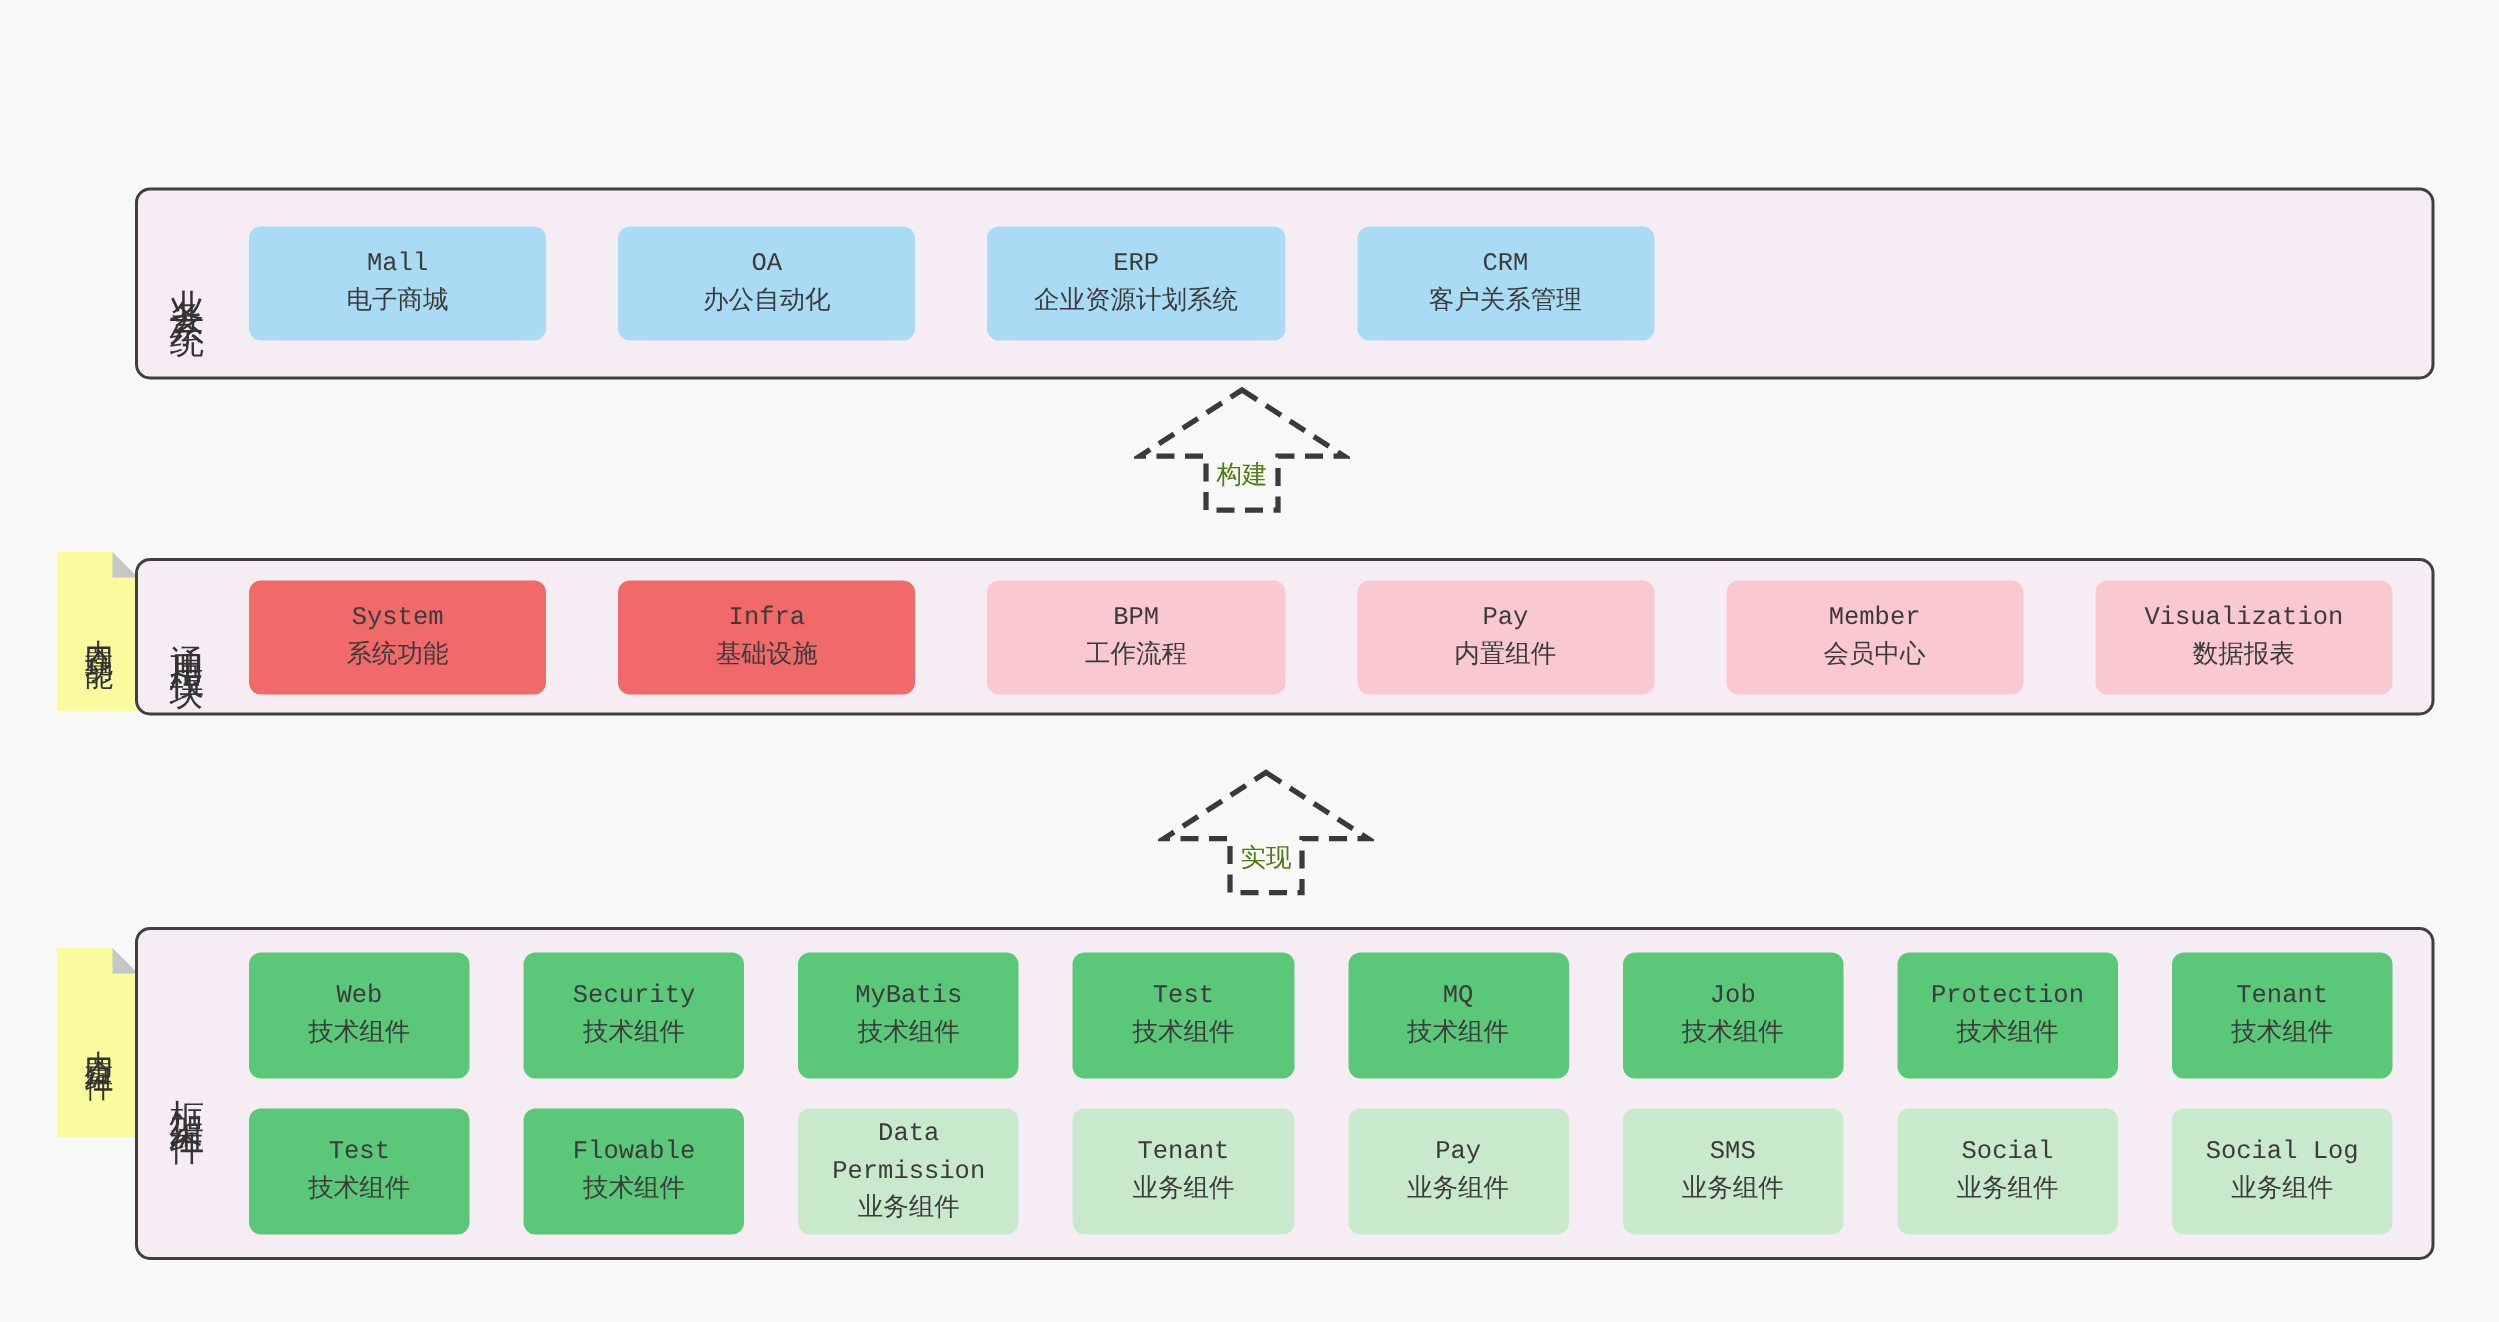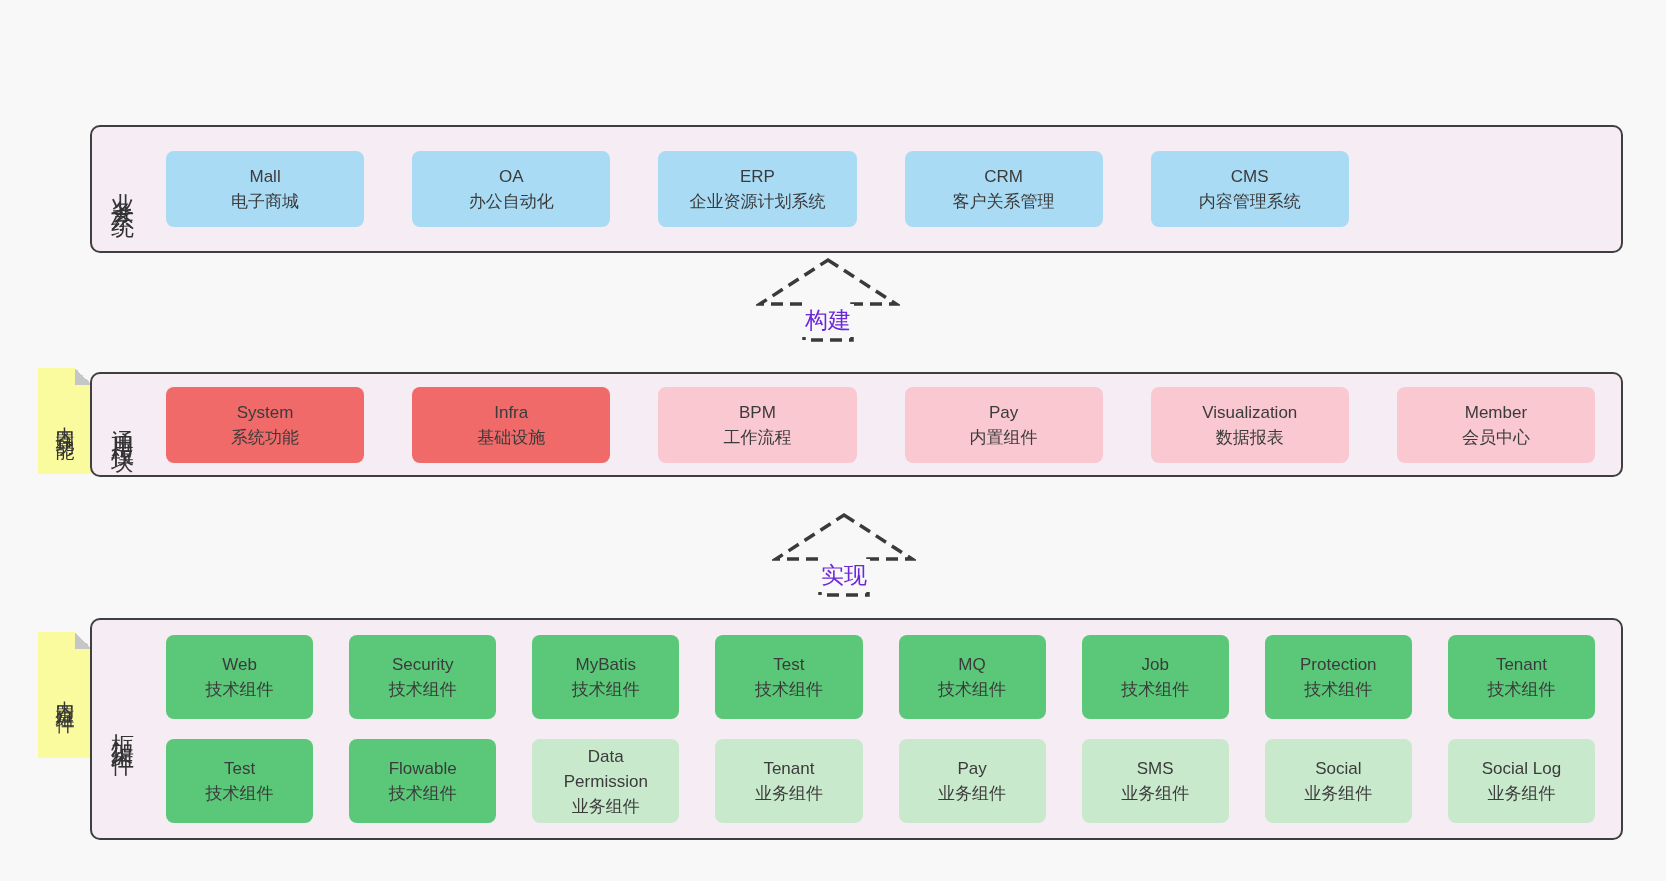--- a/index.html
+++ b/index.html
@@ -1,19 +1,19 @@
 <!DOCTYPE html>
 <html style="--bg: #f8f8f8; --band_fill: #f6ecf4; --band_border: #3f3f3f; --blue: #a9dbf5; --red: #f06a6a; --pink: #fac8d0; --green: #5ac878; --green_light: #c9e9cc; --note_yellow: #fafa9f; --fold_gray: #c6c6c6; --text: #3b3b3b;"><head>
 <meta charset="utf-8">
 <style>
   html,body{margin:0;padding:0;background:#f8f8f8;}
   .canvas{
     position:relative;width:1666px;height:881px;overflow:hidden;
     background:var(--bg,#f8f8f8);
-    font-family:Liberation Sans, sans-serif;
+    font-family:Liberation Mono, monospace;
     color:var(--text,#3b3b3b);
   }
   
   .band{
     position:absolute;left:90px;width:1533px;box-sizing:border-box;
     background:var(--band_fill,#f6ecf4);
     border:2px solid var(--band_border,#3f3f3f);
     border-radius:10px;
     display:flex;align-items:center;
   }
@@ -62,21 +62,21 @@
     font-size:19px;letter-spacing:5px;color:#333;line-height:24px;
   }
   
   .arrow{position:absolute;width:144px;height:86px;}
   .arrow-1{left:756px;top:257px;}
   .arrow-2{left:772px;top:512px;}
   .arrow svg{position:absolute;inset:0;}
   .arrow-label{
     position:absolute;left:50%;top:47px;transform:translateX(-50%);
     background:var(--bg,#f8f8f8);padding:1px 3px;
-    font-size:23px;white-space:nowrap;color:#6d28d9;text-align:center;
+    font-size:17px;white-space:nowrap;color:#4d7c0f;text-align:center;
   }
 </style>
 </head>
 <body>
 
 <div class="canvas">
 
   <div class="note note-features">
     <div class="note-fold"></div>
     <div class="note-text">内置功能</div>
@@ -97,24 +97,20 @@
         <div class="box-title">OA</div>
         <div class="box-sub">办公自动化</div>
       </div>
       <div class="box blue">
         <div class="box-title">ERP</div>
         <div class="box-sub">企业资源计划系统</div>
       </div>
       <div class="box blue">
         <div class="box-title">CRM</div>
         <div class="box-sub">客户关系管理</div>
-      </div>
-      <div class="box blue">
-        <div class="box-title">CMS</div>
-        <div class="box-sub">内容管理系统</div>
       </div>
     </div>
   </section>
 
   <div class="arrow arrow-1">
     <svg viewBox="0 0 144 86">
       <polygon points="72,3 140,47 96,47 96,83 48,83 48,47 4,47" fill="none" stroke="#3a3a3a" stroke-width="3.5" stroke-dasharray="12 7"></polygon>
     </svg>
     <div class="arrow-label">构建</div>
   </div>
@@ -132,26 +128,26 @@
       </div>
       <div class="box pink">
         <div class="box-title">BPM</div>
         <div class="box-sub">工作流程</div>
       </div>
       <div class="box pink">
         <div class="box-title">Pay</div>
         <div class="box-sub">内置组件</div>
       </div>
       <div class="box pink">
+        <div class="box-title">Member</div>
+        <div class="box-sub">会员中心</div>
+      </div>
+      <div class="box pink">
         <div class="box-title">Visualization</div>
         <div class="box-sub">数据报表</div>
-      </div>
-      <div class="box pink">
-        <div class="box-title">Member</div>
-        <div class="box-sub">会员中心</div>
       </div>
     </div>
   </section>
 
   <div class="arrow arrow-2">
     <svg viewBox="0 0 144 86">
       <polygon points="72,3 140,47 96,47 96,83 48,83 48,47 4,47" fill="none" stroke="#3a3a3a" stroke-width="3.5" stroke-dasharray="12 7"></polygon>
     </svg>
     <div class="arrow-label">实现</div>
   </div>

